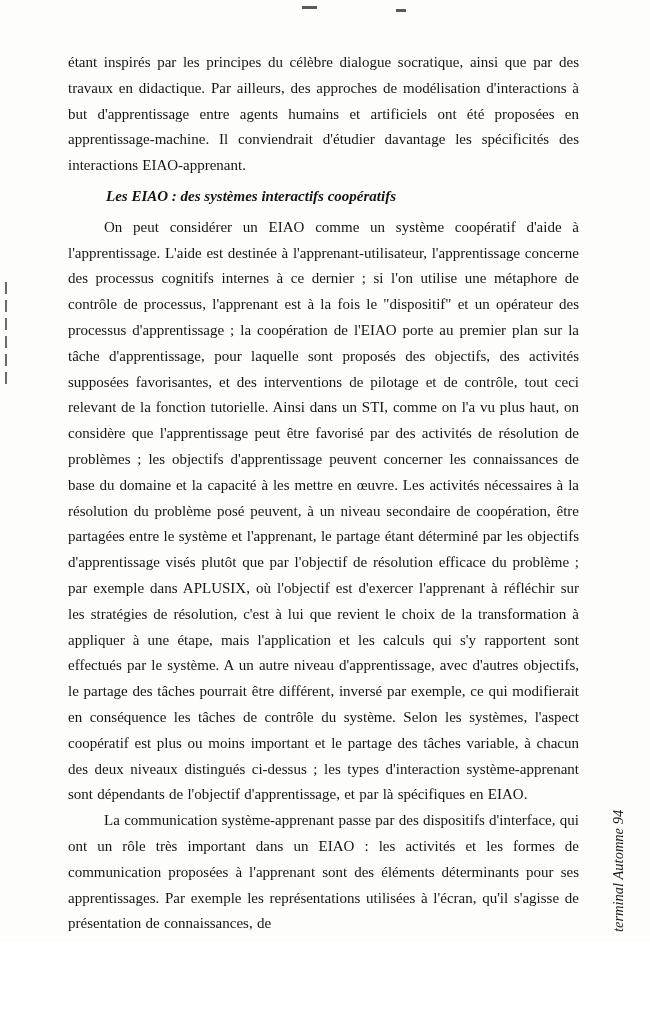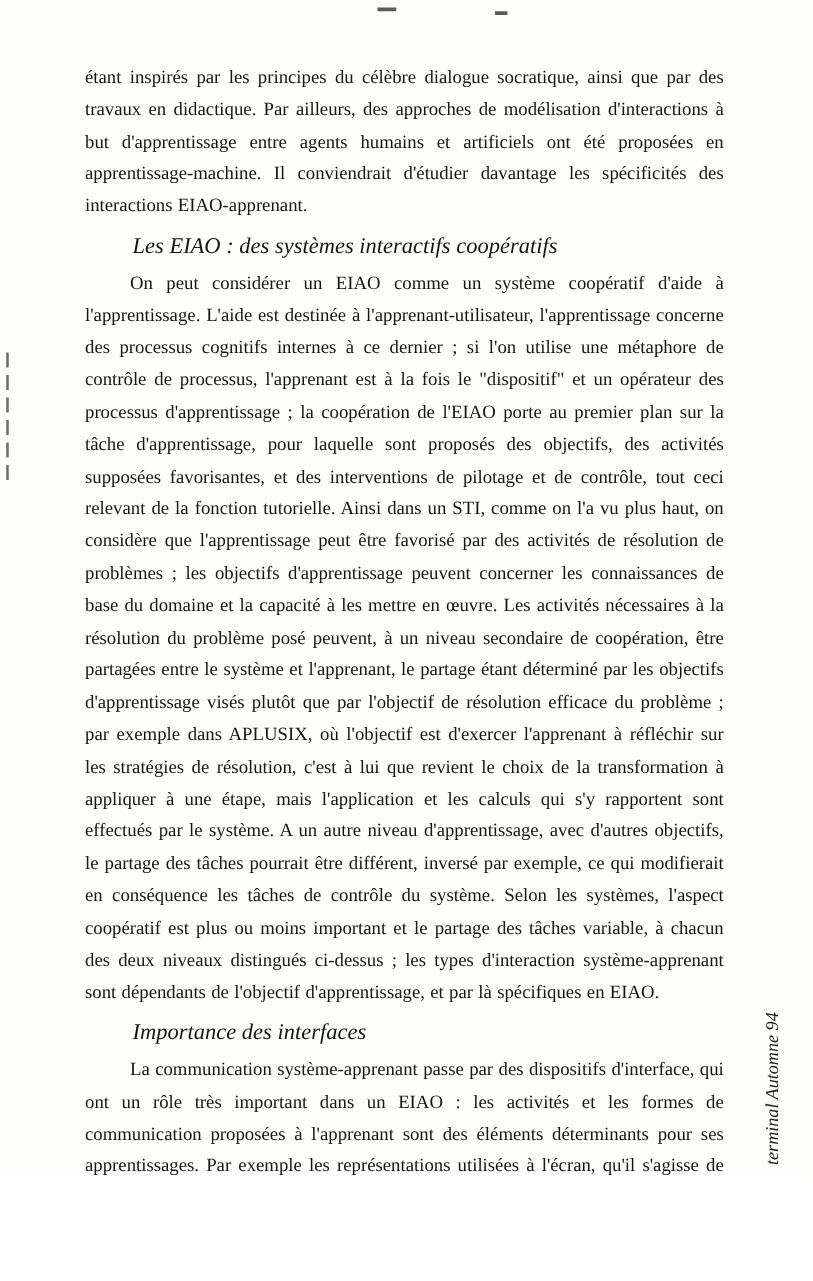--- a/index.html
+++ b/index.html
@@ -27,22 +27,22 @@
   }
   .para {
     margin: 0;
     word-spacing: 0.5px;
   }
   .para.indent {
     text-indent: 36px;
   }
   .heading {
     font-style: italic;
-    font-weight: normal;
-    font-size: 18px;
+    font-weight: bold;
+    font-size: 15px;
     line-height: 25.8px;
     margin: 5px 0 5px 38px;
   }
   .page-number {
     position: absolute;
     right: 52px;
     top: 976px;
     font-size: 20px;
     letter-spacing: 0.5px;
   }
@@ -93,21 +93,20 @@
   <div class="tick t5"></div>
   <div class="tick t6"></div>
 
   <div class="text-block">
     <p class="para">étant inspirés par les principes du célèbre dialogue socratique, ainsi que par des travaux en didactique. Par ailleurs, des approches de modélisation d'interactions à but d'apprentissage entre agents humains et artificiels ont été proposées en apprentissage-machine. Il conviendrait d'étudier davantage les spécificités des interactions EIAO-apprenant.</p>
 
     <h3 class="heading">Les EIAO : des systèmes interactifs coopératifs</h3>
 
     <p class="para indent">On peut considérer un EIAO comme un système coopératif d'aide à l'apprentissage. L'aide est destinée à l'apprenant-utilisateur, l'apprentissage concerne des processus cognitifs internes à ce dernier ; si l'on utilise une métaphore de contrôle de processus, l'apprenant est à la fois le "dispositif" et un opérateur des processus d'apprentissage ; la coopération de l'EIAO porte au premier plan sur la tâche d'apprentissage, pour laquelle sont proposés des objectifs, des activités supposées favorisantes, et des interventions de pilotage et de contrôle, tout ceci relevant de la fonction tutorielle. Ainsi dans un STI, comme on l'a vu plus haut, on considère que l'apprentissage peut être favorisé par des activités de résolution de problèmes ; les objectifs d'apprentissage peuvent concerner les connaissances de base du domaine et la capacité à les mettre en œuvre. Les activités nécessaires à la résolution du problème posé peuvent, à un niveau secondaire de coopération, être partagées entre le système et l'apprenant, le partage étant déterminé par les objectifs d'apprentissage visés plutôt que par l'objectif de résolution efficace du problème ; par exemple dans APLUSIX, où l'objectif est d'exercer l'apprenant à réfléchir sur les stratégies de résolution, c'est à lui que revient le choix de la transformation à appliquer à une étape, mais l'application et les calculs qui s'y rapportent sont effectués par le système. A un autre niveau d'apprentissage, avec d'autres objectifs, le partage des tâches pourrait être différent, inversé par exemple, ce qui modifierait en conséquence les tâches de contrôle du système. Selon les systèmes, l'aspect coopératif est plus ou moins important et le partage des tâches variable, à chacun des deux niveaux distingués ci-dessus ; les types d'interaction système-apprenant sont dépendants de l'objectif d'apprentissage, et par là spécifiques en EIAO.</p>
 
-    <h3 class="heading">Importance des interfaces</h3>
 
     <p class="para indent">La communication système-apprenant passe par des dispositifs d'interface, qui ont un rôle très important dans un EIAO : les activités et les formes de communication proposées à l'apprenant sont des éléments déterminants pour ses apprentissages. Par exemple les représentations utilisées à l'écran, qu'il s'agisse de présentation de connaissances, de</p>
   </div>
 
   <div class="journal-imprint">terminal Automne 94</div>
 
   <div class="page-number">81</div>
 
 </div>
 

